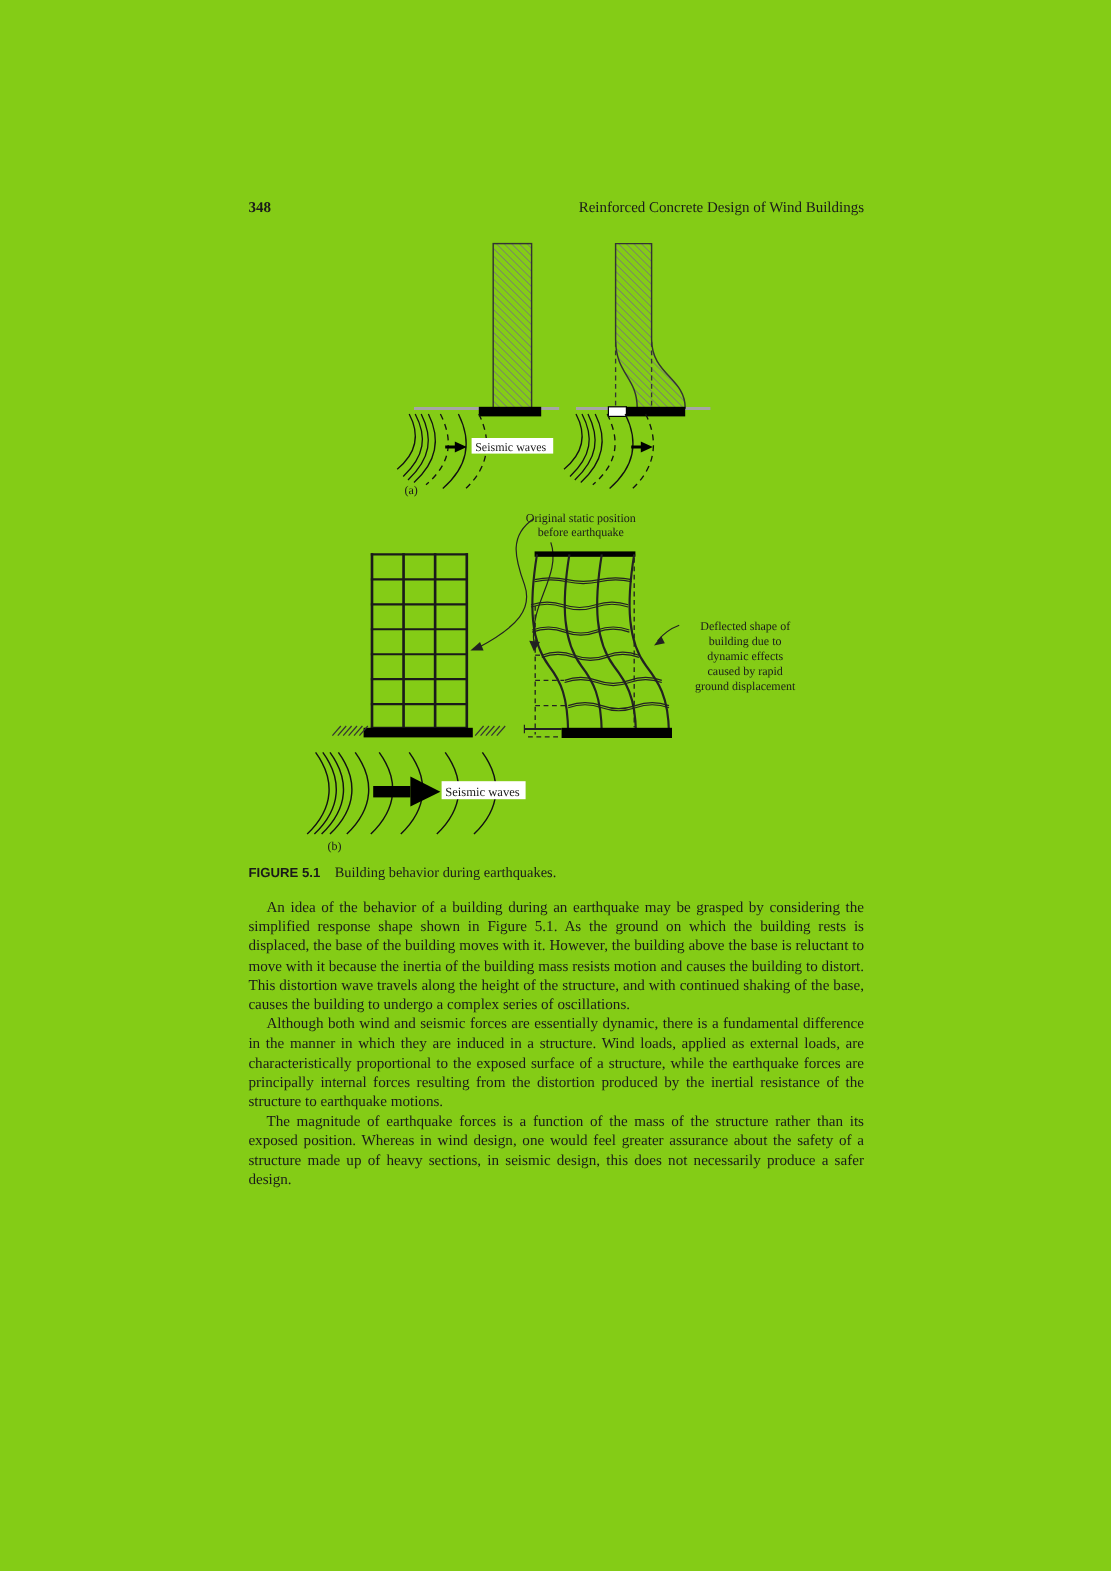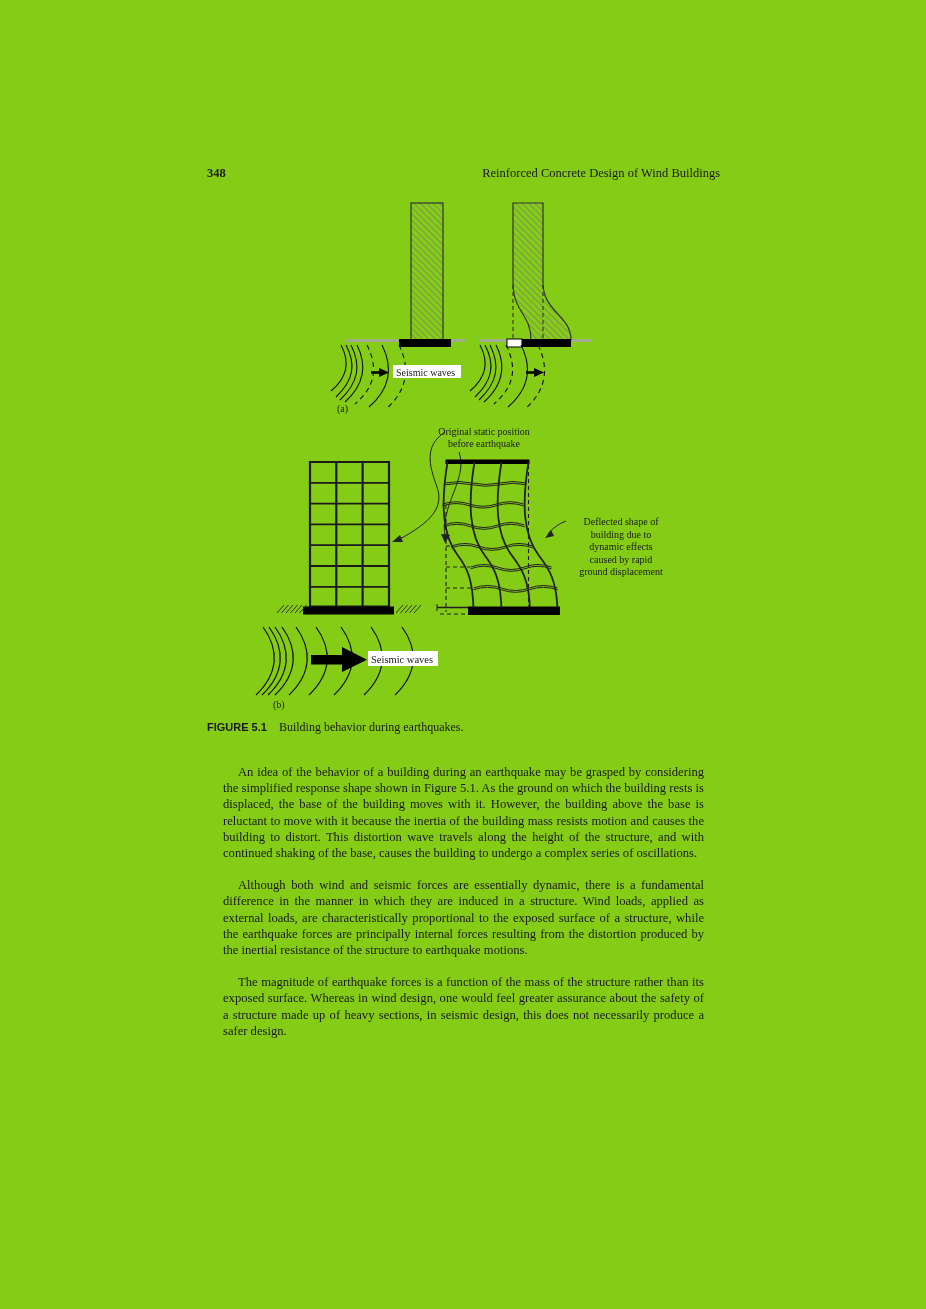--- a/index.html
+++ b/index.html
@@ -9,21 +9,21 @@
   .running-header{position:absolute;left:207px;top:166px;width:513px;
        display:flex;justify-content:space-between;align-items:baseline;
        font-size:12.5px;}
   .pagenum{font-weight:bold;}
   .figure-wrap{position:absolute;left:200px;top:192px;width:540px;height:526px;}
   .figure-wrap svg{display:block;width:540px;height:526px;}
   .fig-caption{position:absolute;left:207px;top:720px;width:513px;font-size:12px;}
   .fig-caption .cap-label{font-family:"Liberation Sans", sans-serif;font-weight:bold;
        font-size:11px;margin-right:12px;}
   .body-text{position:absolute;left:207px;top:748px;width:513px;}
-  .body-text p{margin:16px;font-size:12.6px;line-height:16.2px;text-align:justify;
+  .body-text p{margin:0;font-size:12.6px;line-height:16.2px;text-align:justify;
        text-indent:15px;}
   svg text{font-family:"Liberation Serif", serif;fill:#1a1a1a;}
 </style>
 </head>
 <body>
 
 <div class="page">
 
   <div class="running-header">
     <span class="pagenum">348</span>
@@ -192,16 +192,16 @@
     </svg>
   </div>
 
   <div class="fig-caption">
     <span class="cap-label">FIGURE 5.1</span><span>Building behavior during earthquakes.</span>
   </div>
 
   <div class="body-text">
     <p>An idea of the behavior of a building during an earthquake may be grasped by considering the simplified response shape shown in Figure 5.1. As the ground on which the building rests is displaced, the base of the building moves with it. However, the building above the base is reluctant to move with it because the inertia of the building mass resists motion and causes the building to distort. This distortion wave travels along the height of the structure, and with continued shaking of the base, causes the building to undergo a complex series of oscillations.</p>
     <p>Although both wind and seismic forces are essentially dynamic, there is a fundamental difference in the manner in which they are induced in a structure. Wind loads, applied as external loads, are characteristically proportional to the exposed surface of a structure, while the earthquake forces are principally internal forces resulting from the distortion produced by the inertial resistance of the structure to earthquake motions.</p>
-    <p>The magnitude of earthquake forces is a function of the mass of the structure rather than its exposed surface. Whereas in wind design, one would feel greater assurance about the safety of a structure made up of heavy sections, in seismic design, this does not necessarily produce a safer design.</p>
+    <p>The magnitude of earthquake forces is a function of the mass of the structure rather than its exposed position. Whereas in wind design, one would feel greater assurance about the safety of a structure made up of heavy sections, in seismic design, this does not necessarily produce a safer design.</p>
   </div>
 
 </div>
 
 </body></html>

